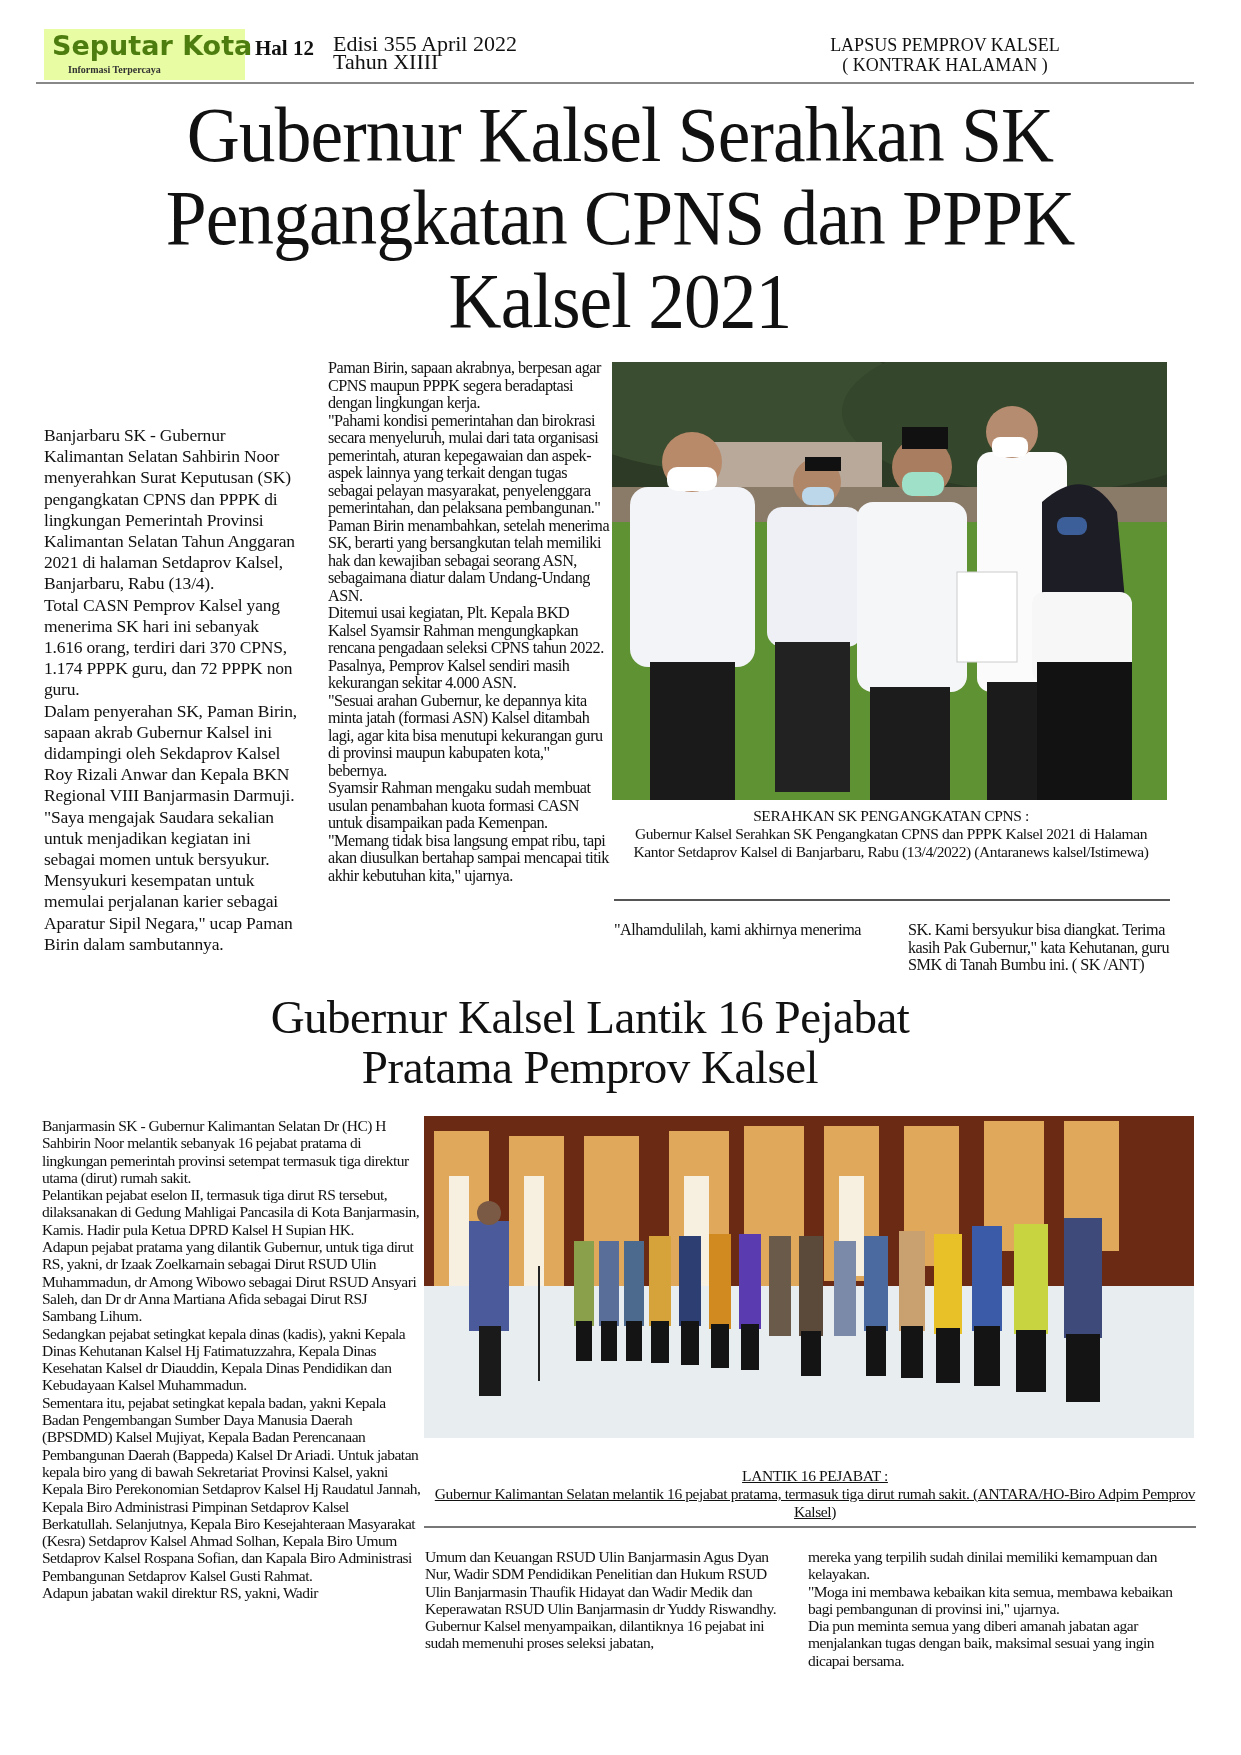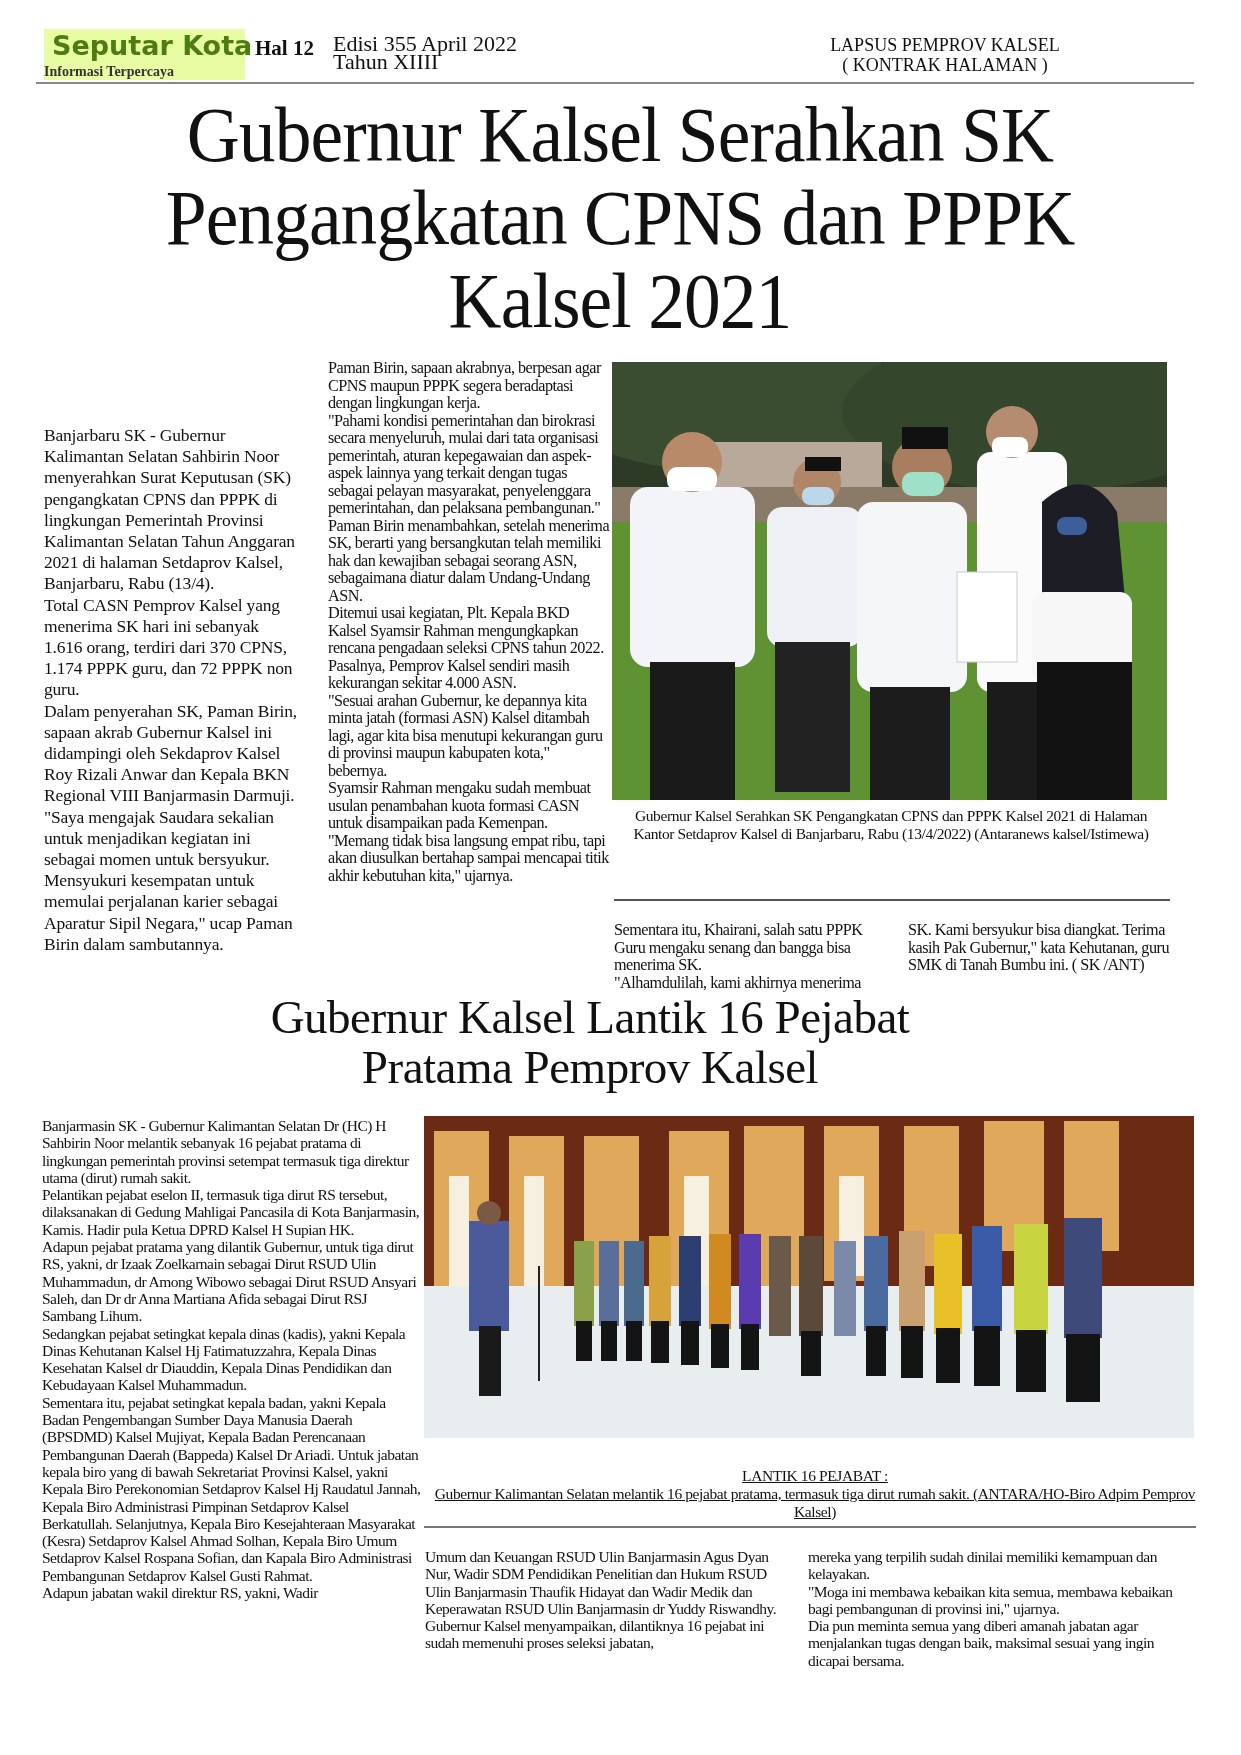--- a/index.html
+++ b/index.html
@@ -14,22 +14,22 @@
     left: 44px; top: 29px; width: 201px; height: 51px;
     background: #e8fca4;
   }
   .logo-title {
     position: absolute; left: 8px; top: 1px;
     font-family: "DejaVu Sans", "Liberation Sans", sans-serif;
     font-weight: bold; font-size: 27px; color: #4d7c0f; letter-spacing: 0px;
     white-space: nowrap;
   }
   .logo-tag {
-    position: absolute; left: 0; top: 35px;
-    font-family: "Liberation Serif", serif; font-weight: bold; font-size: 14px; color: #333;
+    position: absolute; left: 24px; top: 35px;
+    font-family: "Liberation Serif", serif; font-weight: bold; font-size: 10px; color: #333;
   }
   .hal {
     left: 255px; top: 36px; font-size: 21px; font-weight: bold; white-space: nowrap;
   }
   .edisi {
     left: 333px; top: 35px; font-size: 22px; line-height: 18px; white-space: nowrap;
   }
   .section-label {
     left: 780px; top: 35px; width: 330px; text-align: center; font-size: 18px; line-height: 20px;
   }
@@ -159,26 +159,26 @@
     <path d="M430 140 q45 -40 75 10 l10 110 l-85 0 z" fill="#1d1d25"></path>
     <rect x="420" y="230" width="100" height="90" rx="12" fill="#f7f7f7"></rect>
     <rect x="445" y="155" width="30" height="18" rx="8" fill="#3d5f99"></rect>
     <rect x="425" y="300" width="95" height="138" fill="#121212"></rect>
 
     <rect x="345" y="210" width="60" height="90" fill="#ffffff" stroke="#ccc"></rect>
   </svg>
 </div>
 
 <div class="abs caption caption1">
+  <span class="caption-title">SERAHKAN SK PENGANGKATAN CPNS :</span>
   <span>Gubernur Kalsel Serahkan SK Pengangkatan CPNS dan PPPK Kalsel 2021 di Halaman Kantor Setdaprov Kalsel di Banjarbaru, Rabu (13/4/2022) (Antaranews kalsel/Istimewa)</span>
 </div>
 <div class="abs rule-cap1"></div>
 
 <div class="abs col col-a3">
-  <p>Sementara itu, Khairani, salah satu PPPK Guru mengaku senang dan bangga bisa menerima SK.</p>
   <p>"Alhamdulilah, kami akhirnya menerima</p>
 </div>
 <div class="abs col col-a4">
   <p>SK. Kami bersyukur bisa diangkat. Terima kasih Pak Gubernur," kata Kehutanan, guru SMK di Tanah Bumbu ini. ( SK /ANT)</p>
 </div>
 
 <div class="abs headline2">
   <div>Gubernur Kalsel Lantik 16 Pejabat</div>
   <div>Pratama Pemprov Kalsel</div>
 </div>

